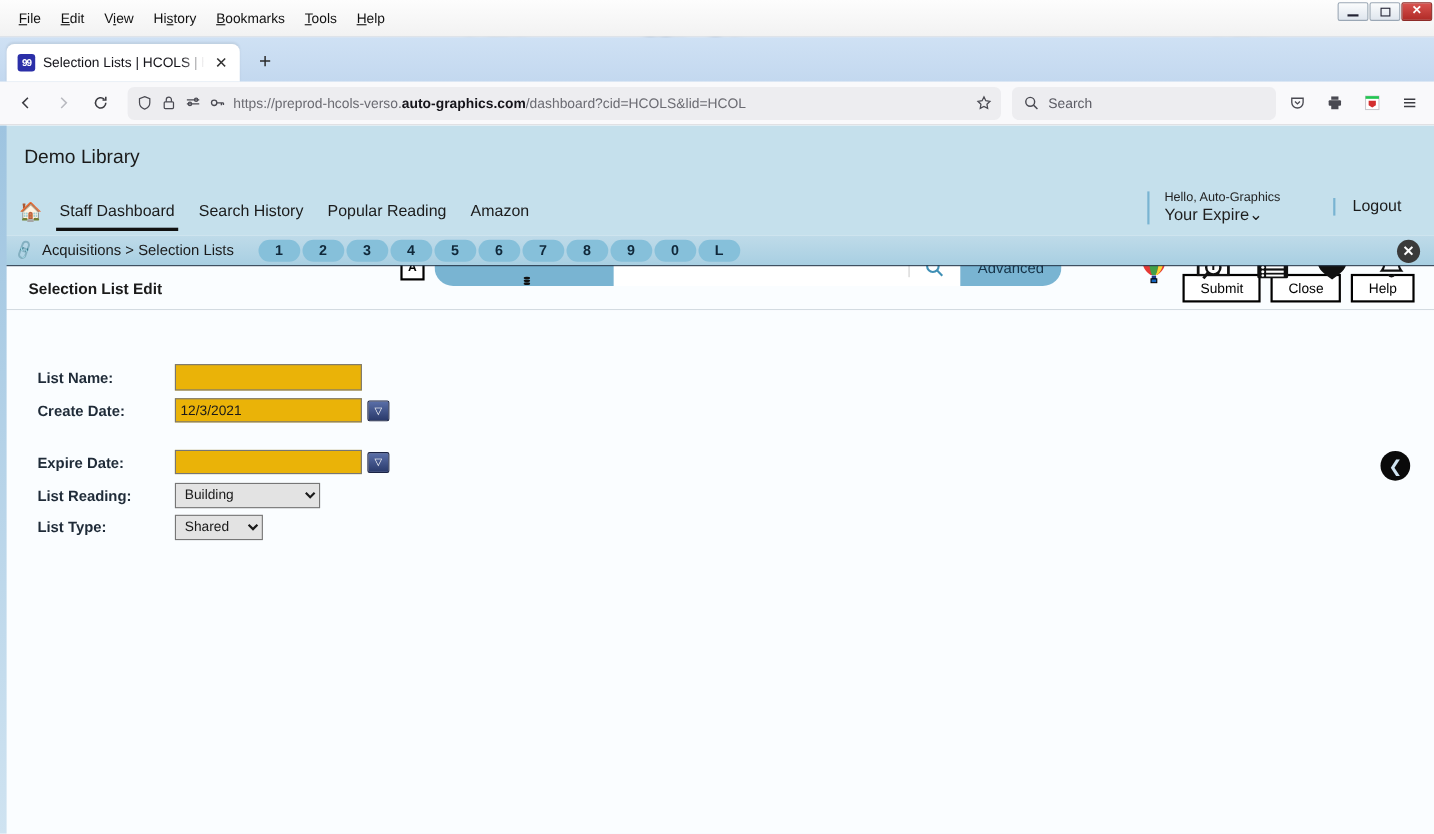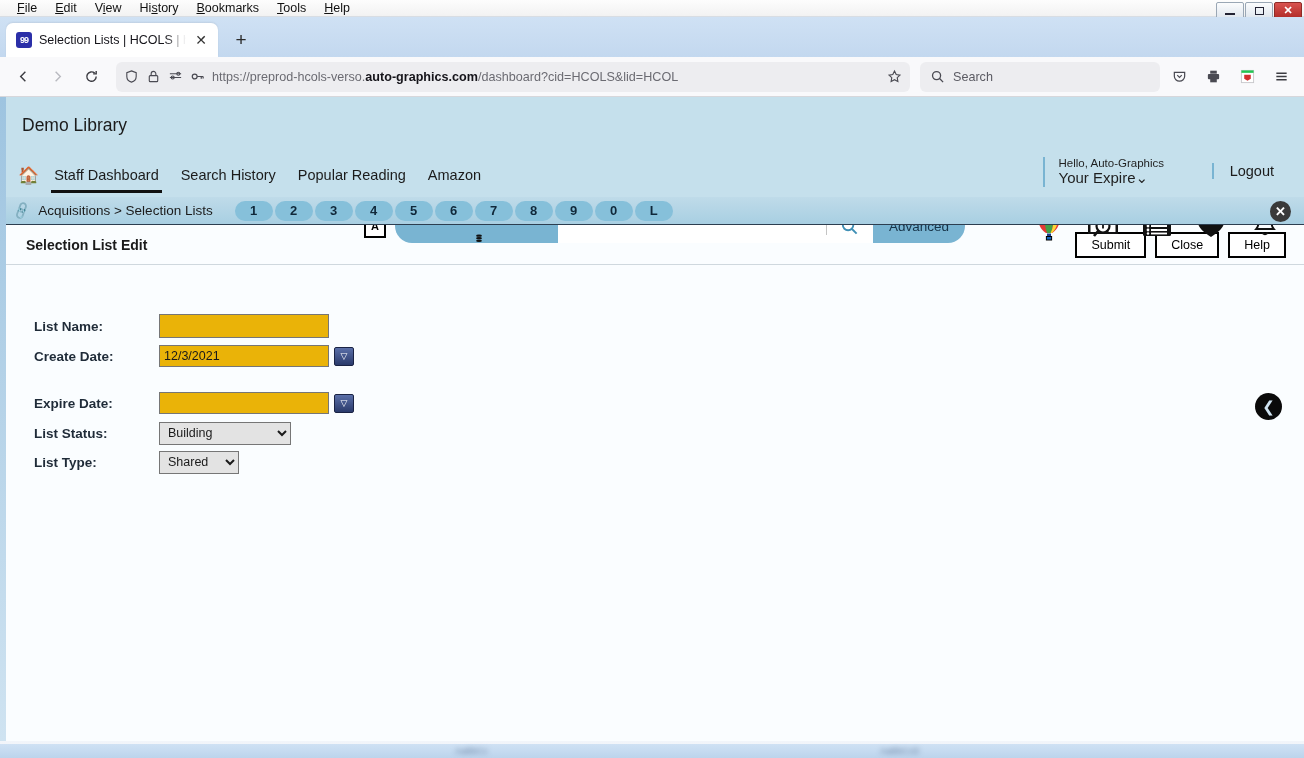--- a/index.html
+++ b/index.html
@@ -34,21 +34,21 @@
   .bg-bottom-blur {
     position:absolute; bottom:2px; color:#6f87a6; filter: blur(2.6px);
     font-size: 9px; white-space: nowrap;
   }
 
   
   .browser {
     position: absolute; left: 0; top: 0; width: 1304px; height: 746px;
   }
   .titlebar {
-    position: relative; height: 17px;
+    position: relative; height: 34px;
     background: linear-gradient(180deg,#fdfdfd,#f2f2f2);
     border-bottom: 1px solid #d8dde3;
     display: flex; align-items: center;
   }
   .menubar { display: flex; align-items: center; padding-left: 8px; gap: 0px; }
   .menu-item {
     font-size: 12.5px; color: #111; padding: 2px 9px; cursor: default;
     font-family: "Liberation Sans", sans-serif;
   }
   .menu-item u { text-decoration: underline; }
@@ -536,21 +536,21 @@
         <span class="cal-btn">▽</span>
       </div>
 
       <div class="form-row" style="margin-bottom:4px;">
         <span class="form-label">Expire Date:</span>
         <input class="txt" value="" style="">
         <span class="cal-btn">▽</span>
       </div>
 
       <div class="form-row" style="margin-bottom:3px;">
-        <span class="form-label">List Status:</span>
+        <span class="form-label">List Reading:</span>
         <select class="sel status">
           <option>Building</option>
         </select>
       </div>
 
       <div class="form-row">
         <span class="form-label">List Type:</span>
         <select class="sel type">
           <option>Shared</option>
         </select>

